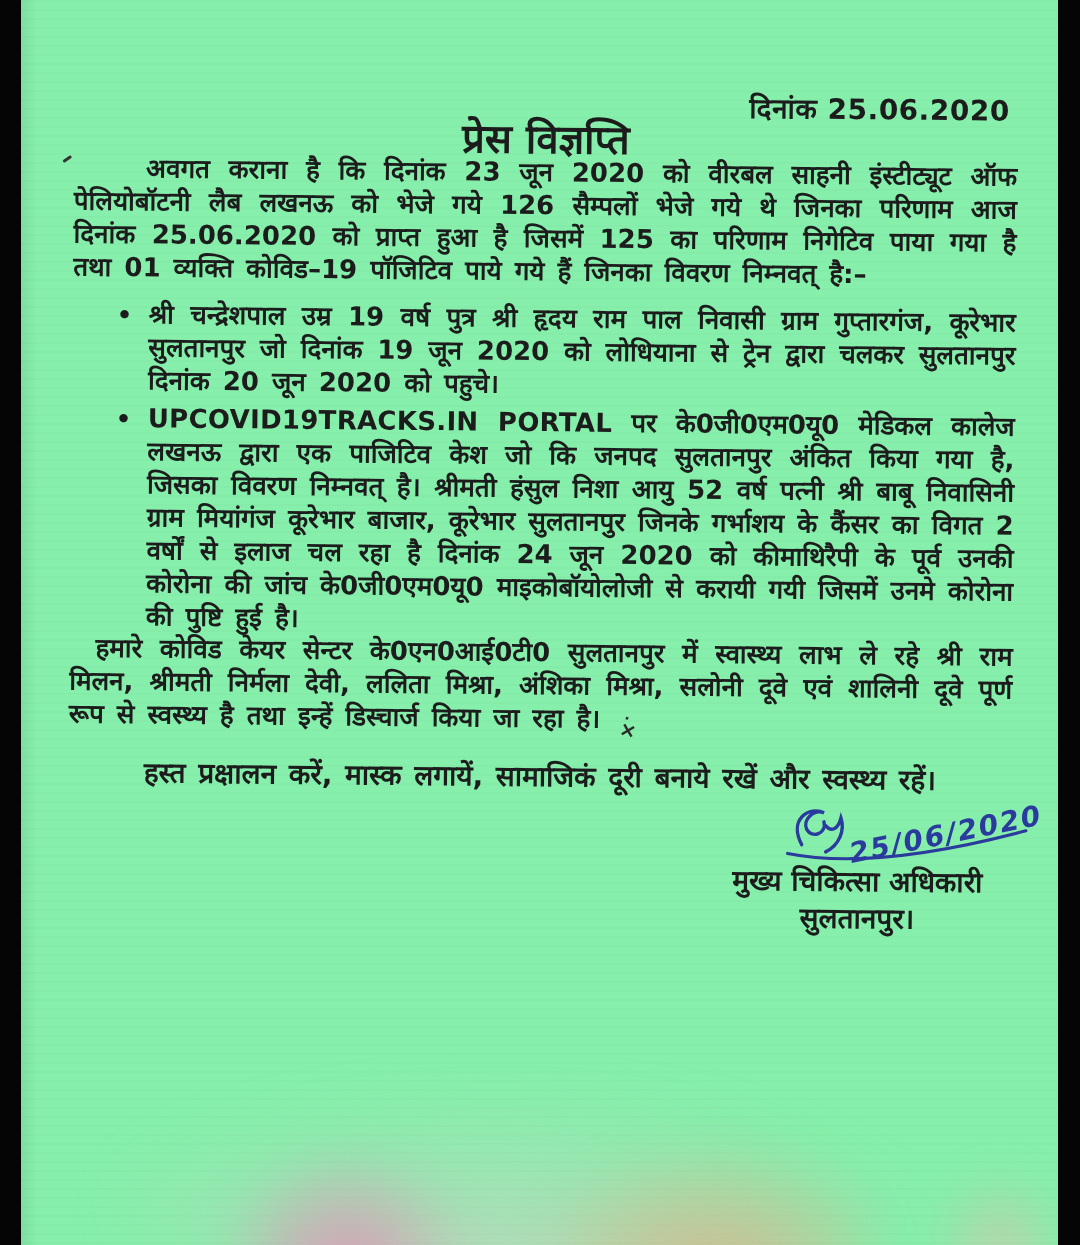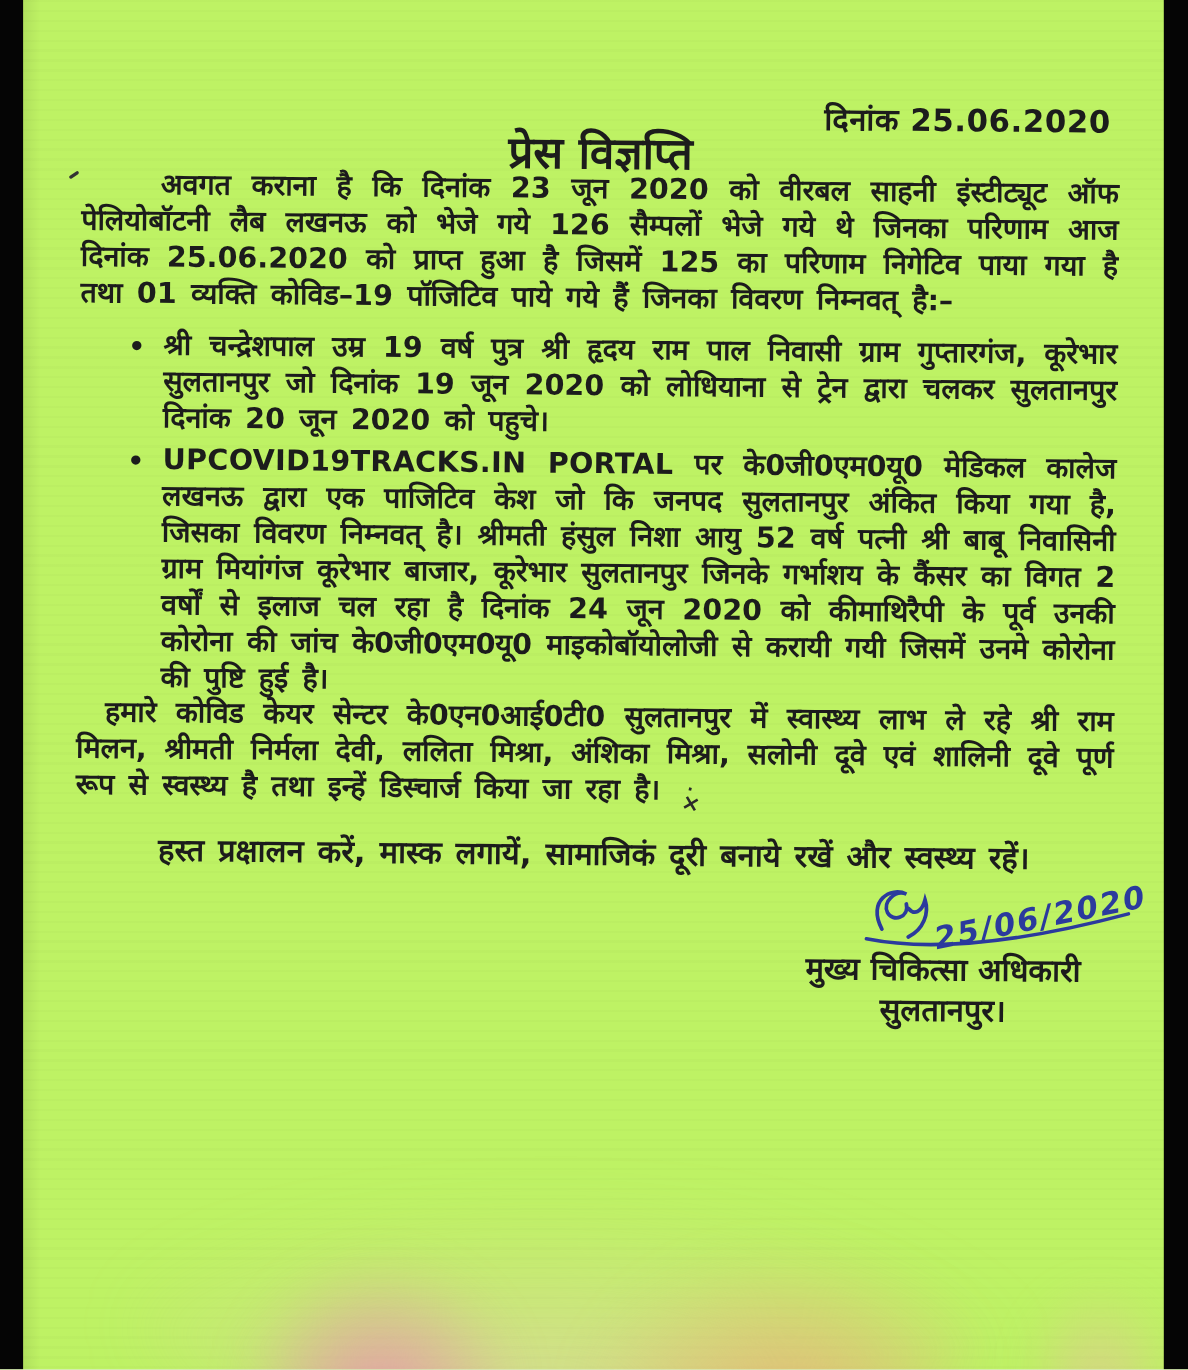--- a/index.html
+++ b/index.html
@@ -1,20 +1,20 @@
 <!DOCTYPE html>
 <html lang="hi"><head>
 <meta charset="utf-8">
 <style>
   html,body{margin:0;padding:0;background:#e8e8e8;}
   .page{
     position:relative;
     width:1080px;height:1245px;
     margin:0 auto;
-    background:#bef264;
+    background:#86efac;
     overflow:hidden;
     font-family:"DejaVu Sans","Liberation Sans",sans-serif;
     color:#1c1c1c;
   }
   
   .page::after{
     content:"";
     position:absolute;inset:0;
     background:repeating-linear-gradient(
       to bottom,

